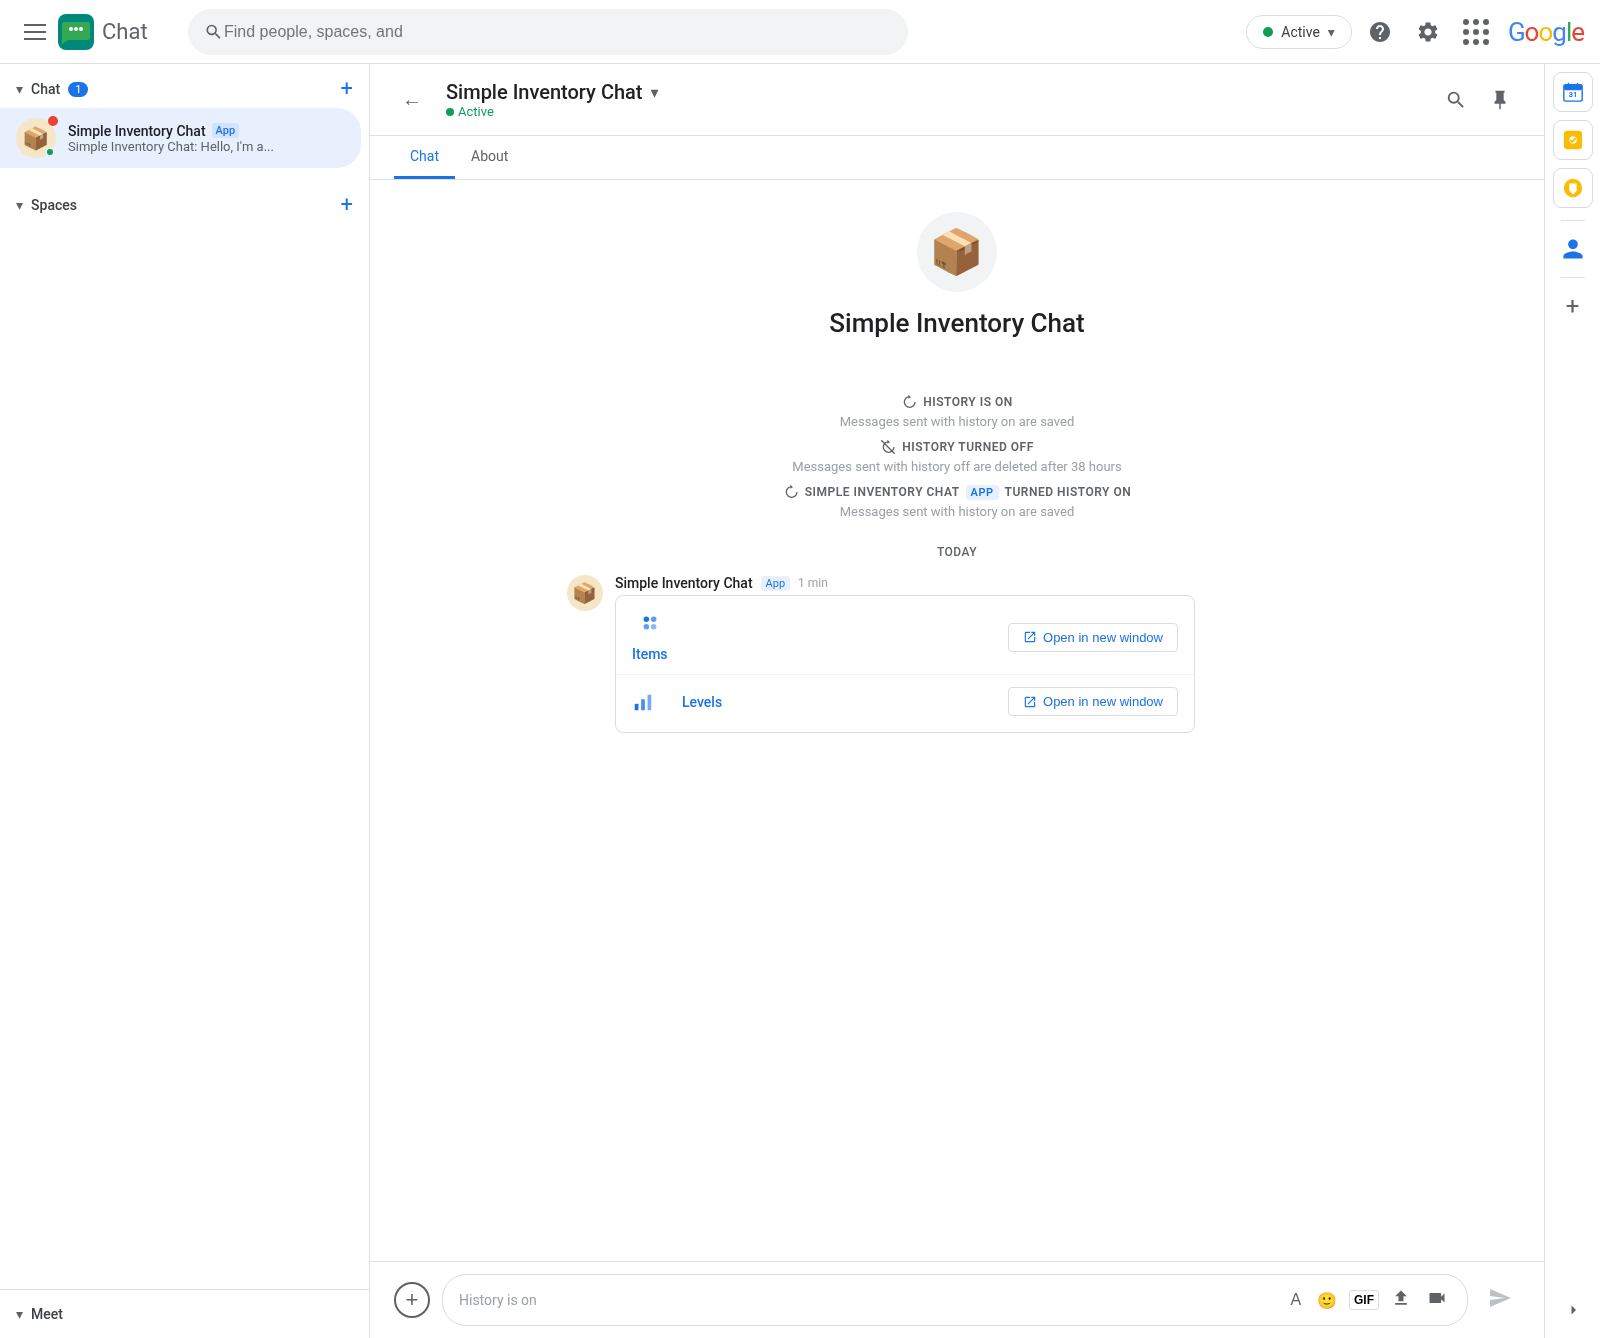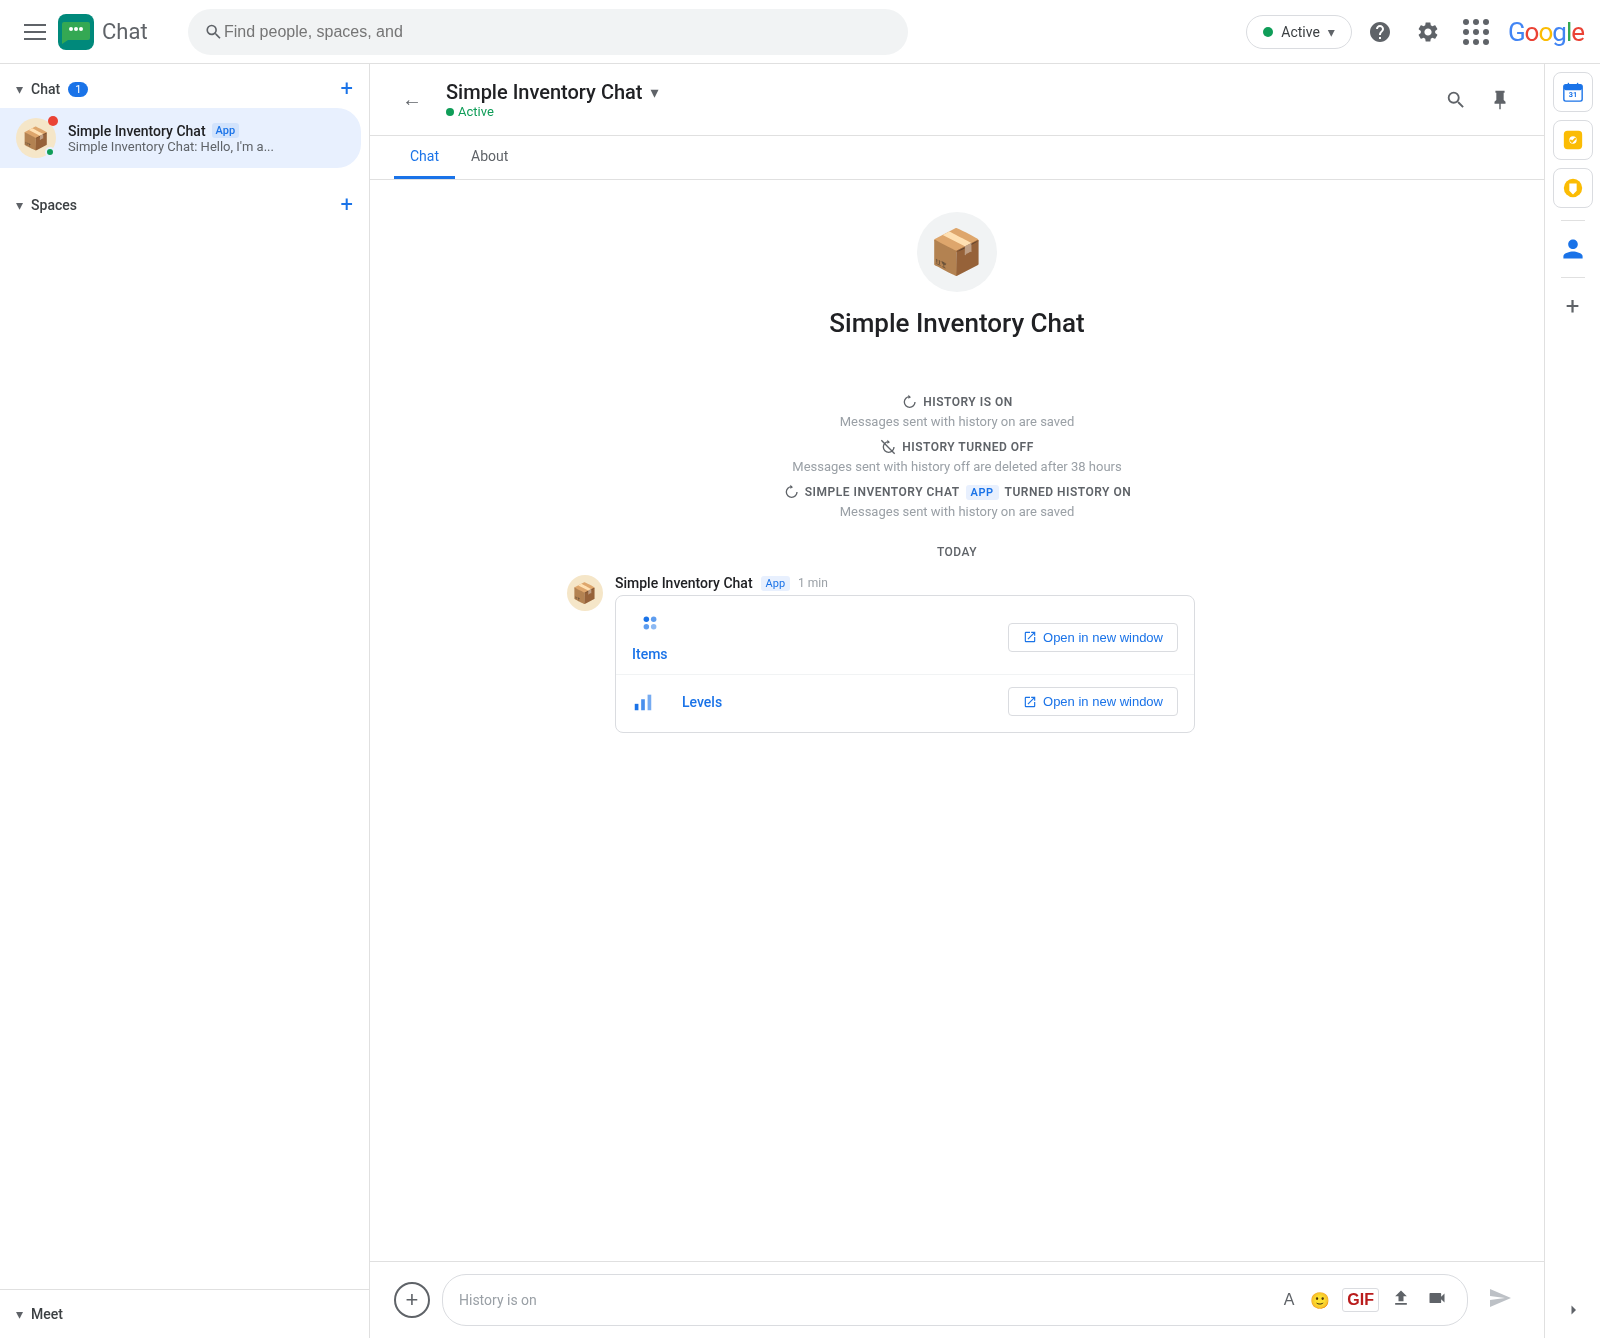--- a/index.html
+++ b/index.html
@@ -237,21 +237,21 @@
       </div>
     </div>
 
     <div style="padding:12px 24px;border-top:1px solid #e0e0e0;flex-shrink:0;display:flex;align-items:center;gap:12px;">
       <button style="width:36px;height:36px;border-radius:50%;border:2px solid #5f6368;display:flex;align-items:center;justify-content:center;cursor:pointer;color:#5f6368;font-size:22px;background:transparent;flex-shrink:0;">+</button>
       <div style="flex:1;height:52px;border:1px solid #dadce0;border-radius:24px;display:flex;align-items:center;padding:0 16px;gap:8px;">
         <span style="font-size:14px;color:#9aa0a6;flex:1;">History is on</span>
         <div style="display:flex;gap:8px;align-items:center;">
           <button style="background:none;border:none;cursor:pointer;color:#5f6368;font-size:16px;padding:4px;">A</button>
           <button style="background:none;border:none;cursor:pointer;font-size:16px;padding:4px;">🙂</button>
-          <button style="background:none;border:none;cursor:pointer;color:#b91c1c;font-size:16px;font-weight:700;border:1px solid #dadce0;border-radius:3px;padding:2px 4px;">GIF</button>
+          <button style="background:none;border:none;cursor:pointer;color:#000000;font-size:12px;font-weight:700;border:1px solid #dadce0;border-radius:3px;padding:2px 4px;">GIF</button>
           <button style="background:none;border:none;cursor:pointer;color:#5f6368;font-size:16px;padding:4px;">
             <svg width="20" height="20" fill="#5f6368" viewBox="0 0 24 24">
                 <path d="M9 16h6v-6h4l-7-7-7 7h4zm-4 2h14v2H5z"></path>
               </svg>
           </button>
           <button style="background:none;border:none;cursor:pointer;color:#5f6368;font-size:16px;padding:4px;">
             <svg width="20" height="20" fill="#5f6368" viewBox="0 0 24 24">
                 <path d="M17 10.5V7a1 1 0 00-1-1H4a1 1 0 00-1 1v10a1 1 0 001 1h12a1 1 0 001-1v-3.5l4 4v-11l-4 4z"></path>
               </svg>
           </button>

